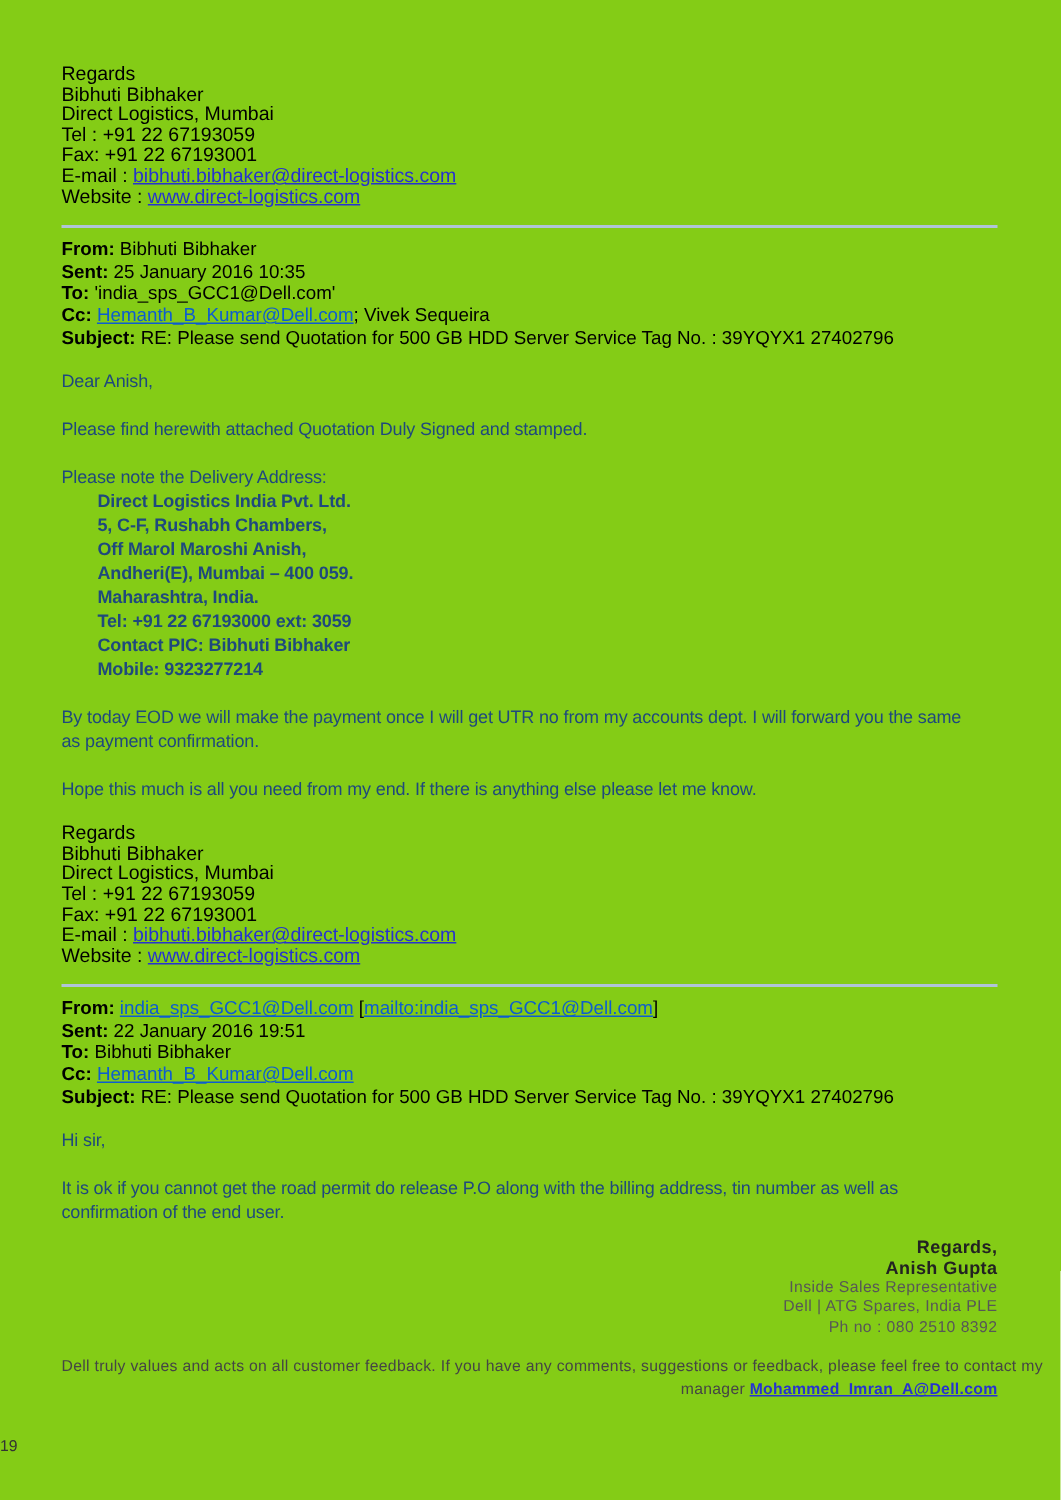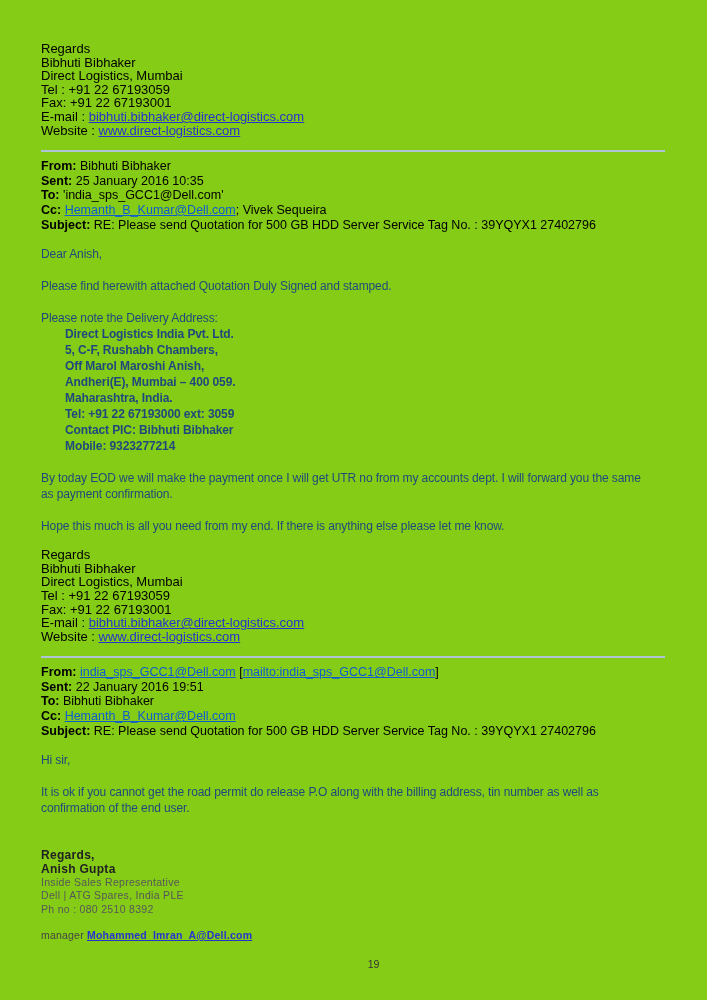--- a/index.html
+++ b/index.html
@@ -18,30 +18,30 @@
   .black-sig{font-size:13px;line-height:13.6px;color:#000;}
   
   .headers{font-size:12.5px;line-height:14.6px;color:#000;}
   .hl{font-weight:bold;}
   
   .blue-body{color:#1F497D;font-size:12px;line-height:16px;letter-spacing:-0.1px;}
   .blue-body .bold{font-weight:bold;padding-left:24px;}
   .gap{height:16px;}
   .divider{border:none;border-top:2px solid #b0c4d8;margin:13px 0 7px 0;width:624px;}
   .mt14{margin-top:14px;}
-  .mt16{margin-top:32px;}
+  .mt16{margin-top:8px;text-align:right;}
   
   a.link{color:#2633cf;text-decoration:underline;cursor:pointer;}
   a.hlink{color:#0d5dd0;text-decoration:underline;cursor:pointer;}
   
   .anish-bold{font-size:12px;font-weight:bold;color:#222;line-height:14px;letter-spacing:0.3px;}
   .anish-detail{font-size:10.5px;color:#575757;line-height:13.2px;letter-spacing:0.3px;}
   .feedback{font-size:10.5px;color:#454545;line-height:15.5px;letter-spacing:0.2px;margin-top:12px;}
   .feedback a.link{font-weight:bold;}
-  .page-number{position:absolute;bottom:30px;left:0;right:0;text-align:center;font-size:10.5px;color:#333;margin-left:40px;}
+  .page-number{position:absolute;bottom:30px;left:0;right:0;text-align:left;font-size:10.5px;color:#333;}
 </style>
 </head>
 <body>
 
 <div class="page">
 
   <div class="black-sig">
     <div>Regards</div>
     <div>Bibhuti Bibhaker</div>
     <div>Direct Logistics, Mumbai</div>
@@ -109,18 +109,19 @@
     <div class="nowrap">confirmation of the end user.</div>
   </div>
 
   <div class="mt16">
     <div class="anish-bold">Regards,</div>
     <div class="anish-bold">Anish Gupta</div>
     <div class="anish-detail">Inside Sales Representative</div>
     <div class="anish-detail">Dell | ATG Spares, India PLE</div>
     <div class="anish-detail">Ph no : 080 2510 8392</div>
     <div class="feedback">
+      <div class="nowrap">Dell truly values and acts on all customer feedback.  If you have any comments, suggestions or feedback, please feel free to contact my</div>
       <div class="nowrap"><span>manager </span><a class="link">Mohammed_Imran_A@Dell.com</a></div>
     </div>
   </div>
 
   <div class="page-number">19</div>
 </div>
 
 </body></html>

